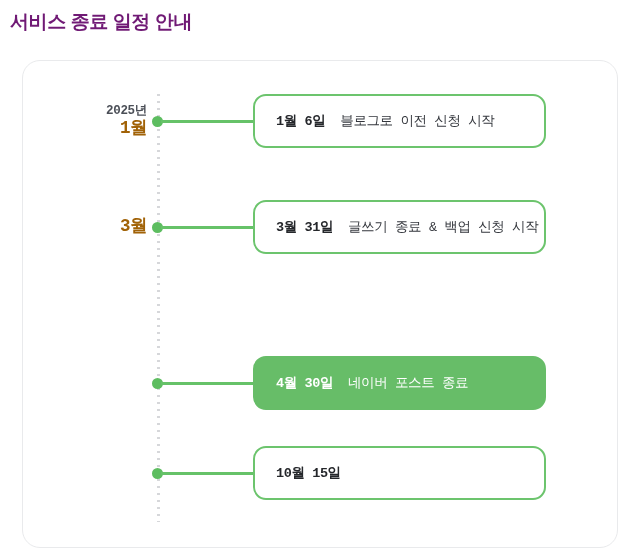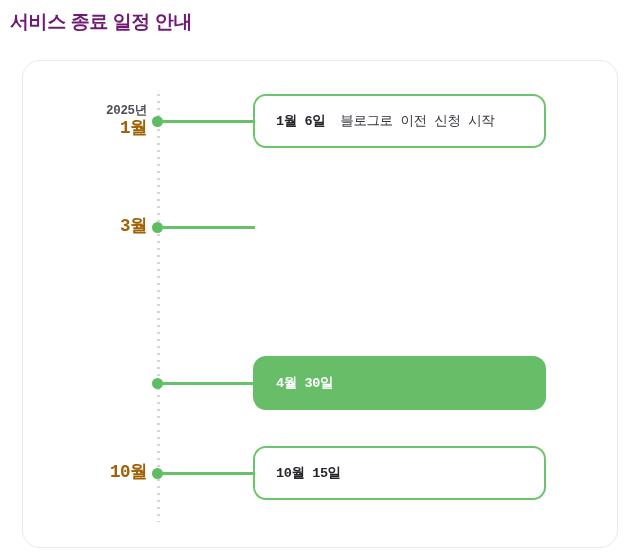--- a/index.html
+++ b/index.html
@@ -172,40 +172,41 @@
     </div>
   </div>
 
   <div class="row" style="top:139px;">
     <div class="row-label">
 
       <span class="row-month">3월</span>
     </div>
     <div class="dot"></div>
     <div class="connector"></div>
+    <div class="card">
+      <span class="card-date">3월 31일</span>
+      <span class="card-text">글쓰기 종료 &amp; 백업 신청 시작</span>
+    </div>
   </div>
 
 
   <div class="row" style="top:295px;">
     <div class="row-label no-year">
       
       
     </div>
     <div class="dot"></div>
     <div class="connector"></div>
     <div class="card highlight">
       <span class="card-date">4월 30일</span>
+      <span class="card-text">네이버 포스트 종료</span>
     </div>
   </div>
 
   <div class="row" style="top:385px;">
-    <div class="row-label">
-
-      <span class="row-month">10월</span>
-    </div>
     <div class="dot"></div>
     <div class="connector"></div>
     <div class="card">
       <span class="card-date">10월 15일</span>
     </div>
   </div>
 
 </div>
 
 </body></html>

